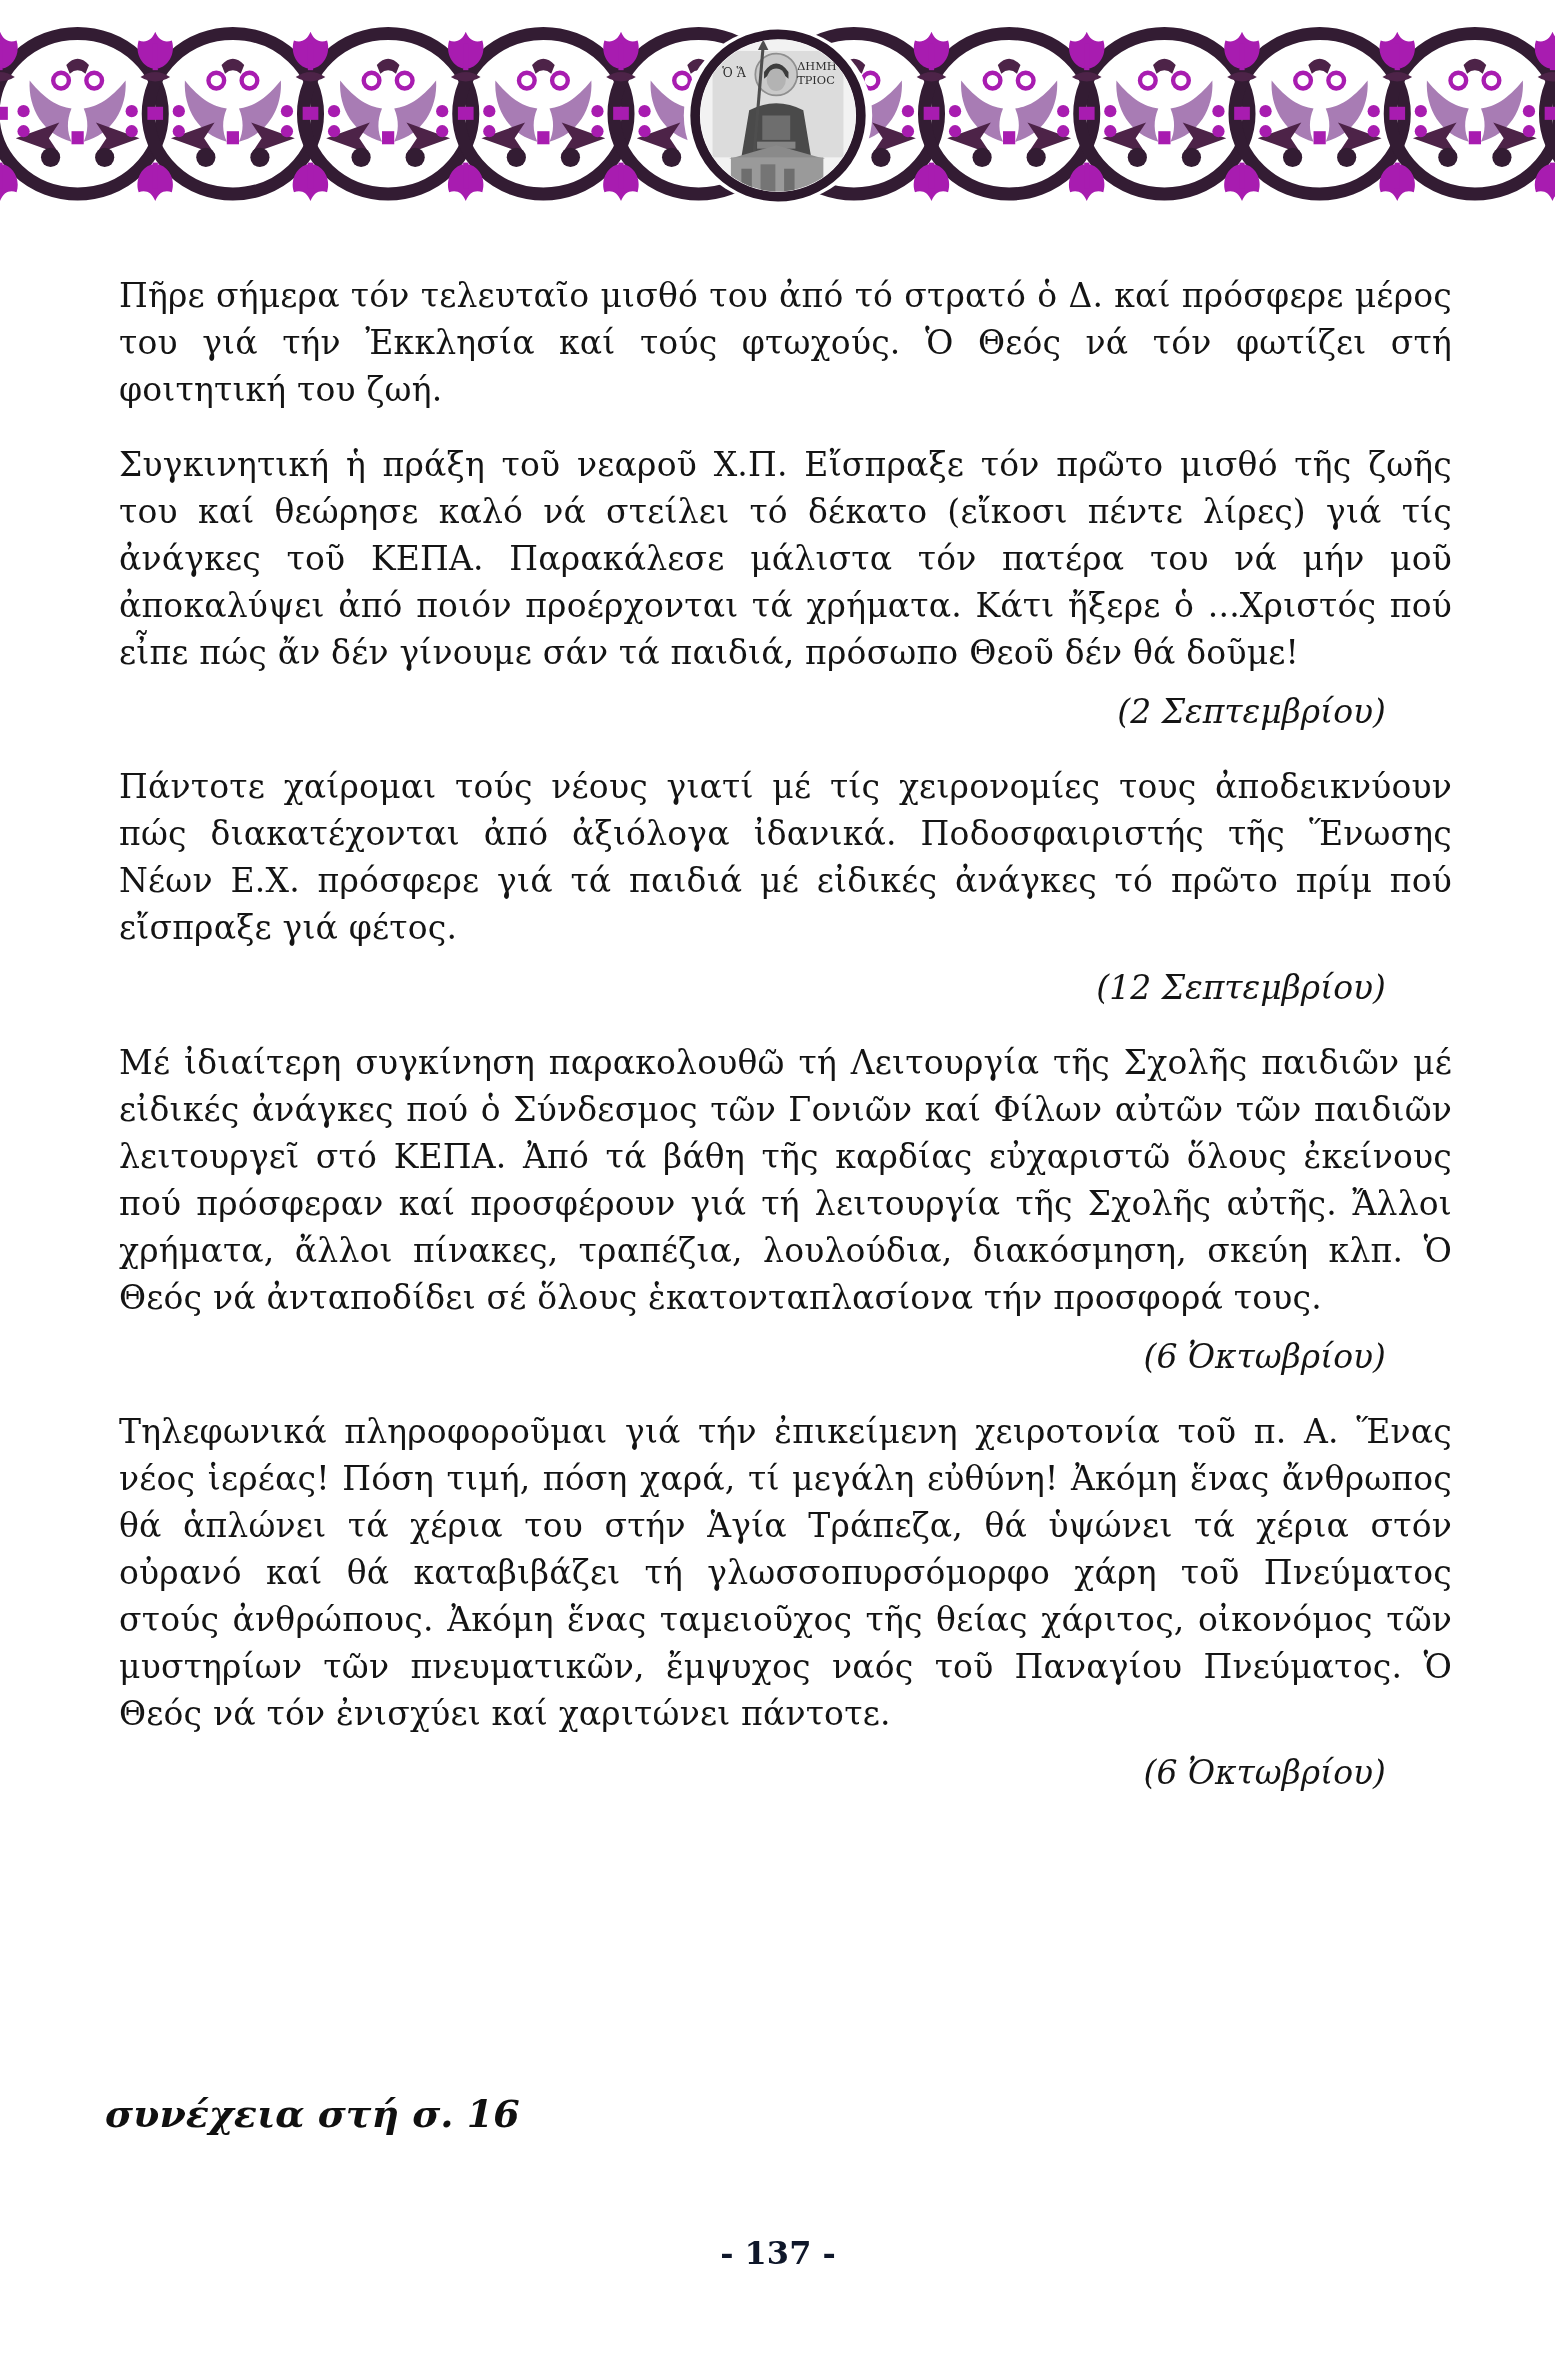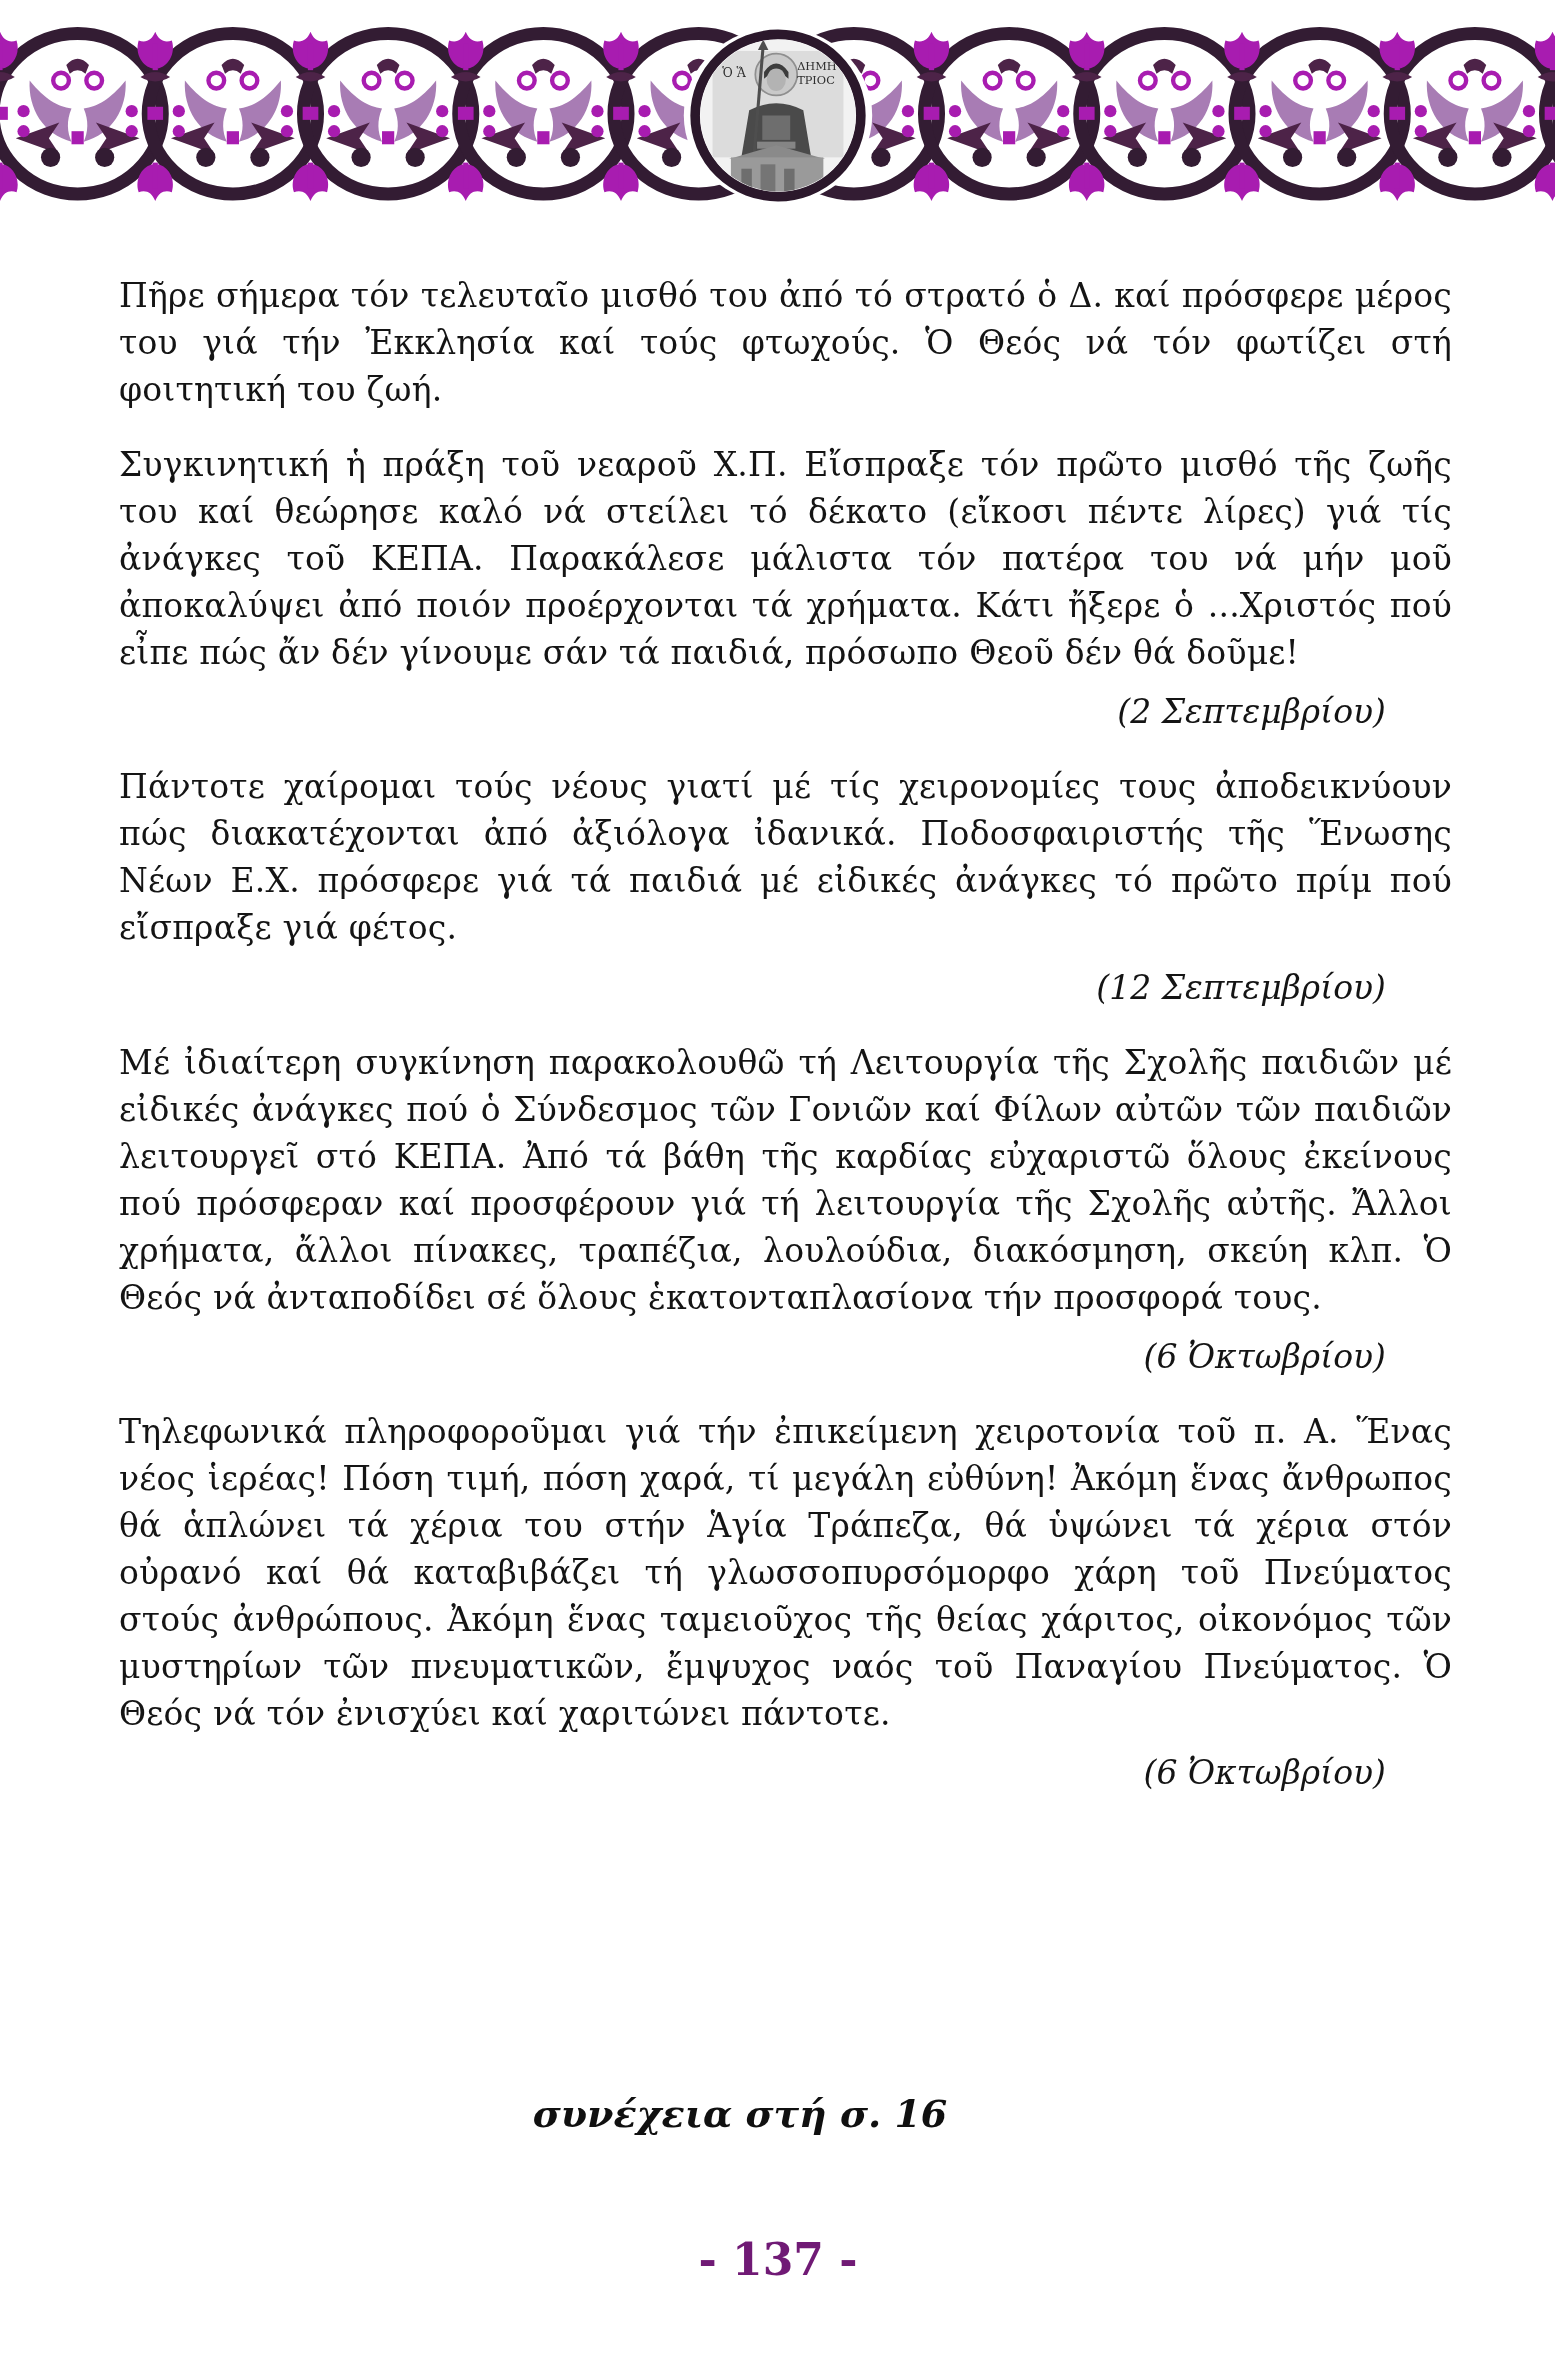--- a/index.html
+++ b/index.html
@@ -40,34 +40,34 @@
     font-style: italic;
     text-align: right;
     padding-right: 80px;
   }
   .continuation {
     position: absolute;
     top: 2091px; left: 105px;
     width: 1361px;
     box-sizing: border-box;
     padding-right: 91px;
-    text-align: center;
+    text-align: left;
     font-size: 38px;
     font-style: italic;
     font-weight: bold;
     color: #101010;
   }
   .page-number {
     position: absolute;
     top: 2234px; left: 0;
     width: 1556px;
     text-align: center;
-    font-size: 44px;
+    font-size: 32px;
     font-weight: bold;
-    color: #701a75;
+    color: #0f172a;
   }
 </style>
 </head>
 <body>
 
 <div class="page">
 
   <header class="ornament-band">
     <svg width="1556" height="183" viewBox="0 0 1784 204" xmlns="http://www.w3.org/2000/svg">
       <defs>

